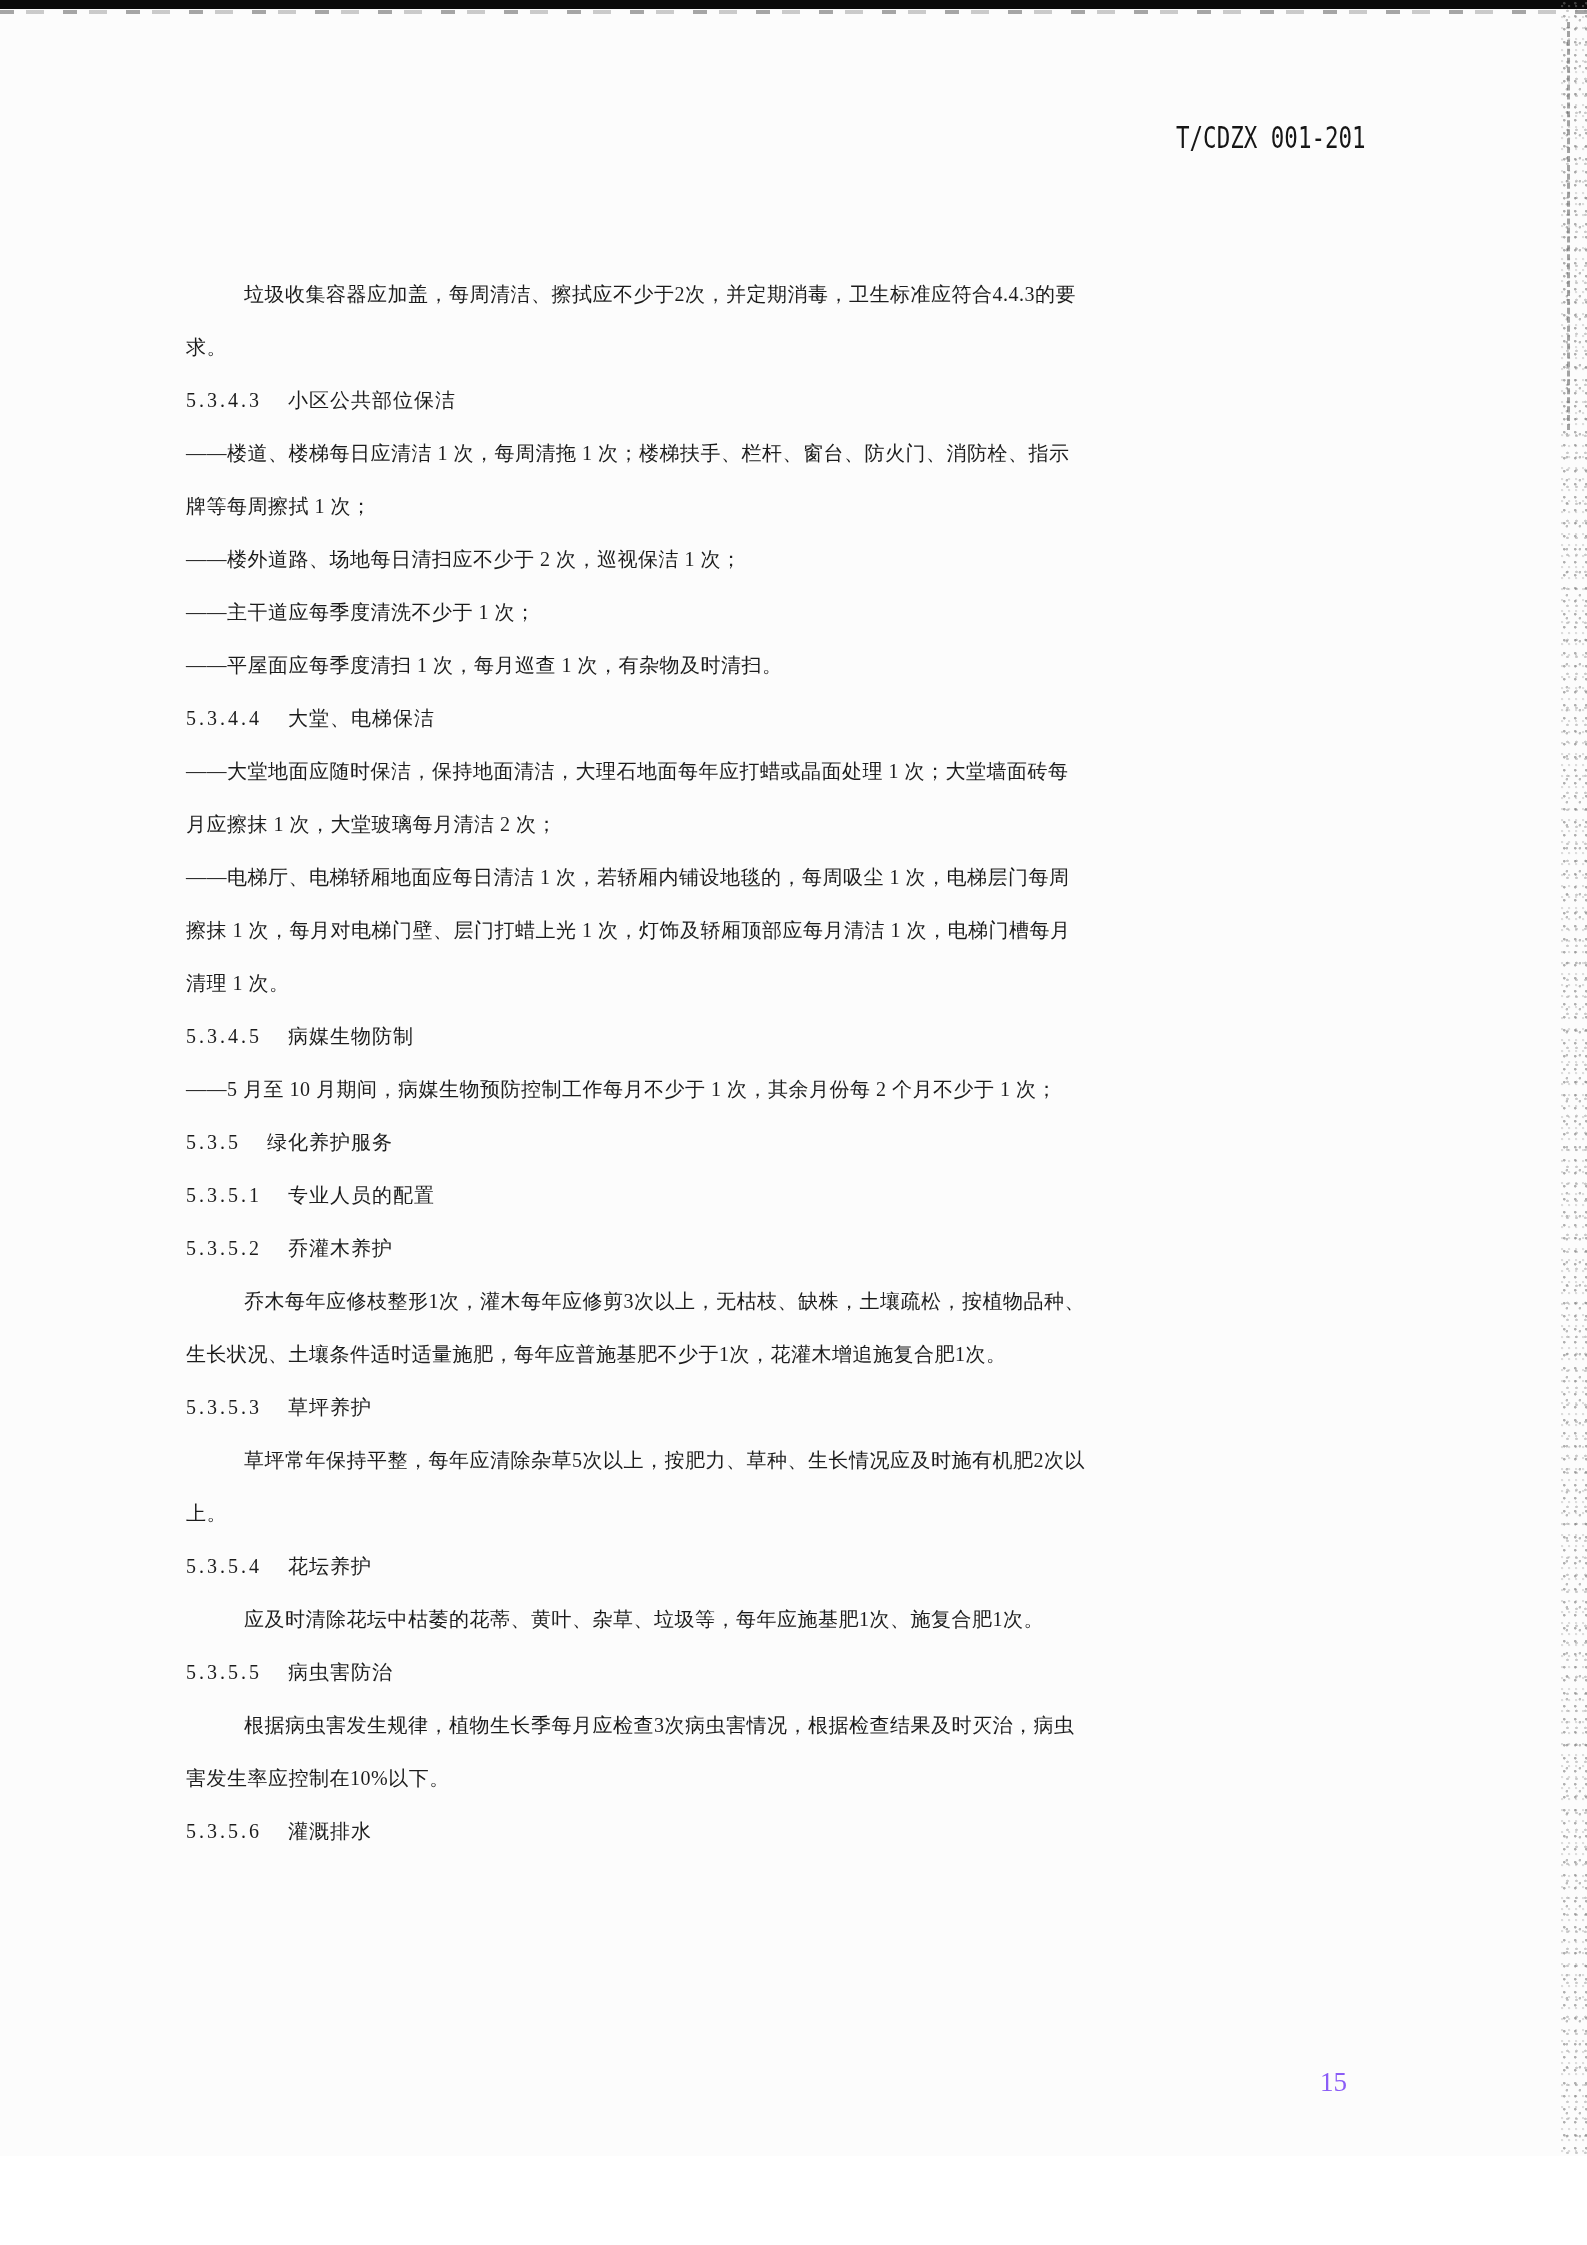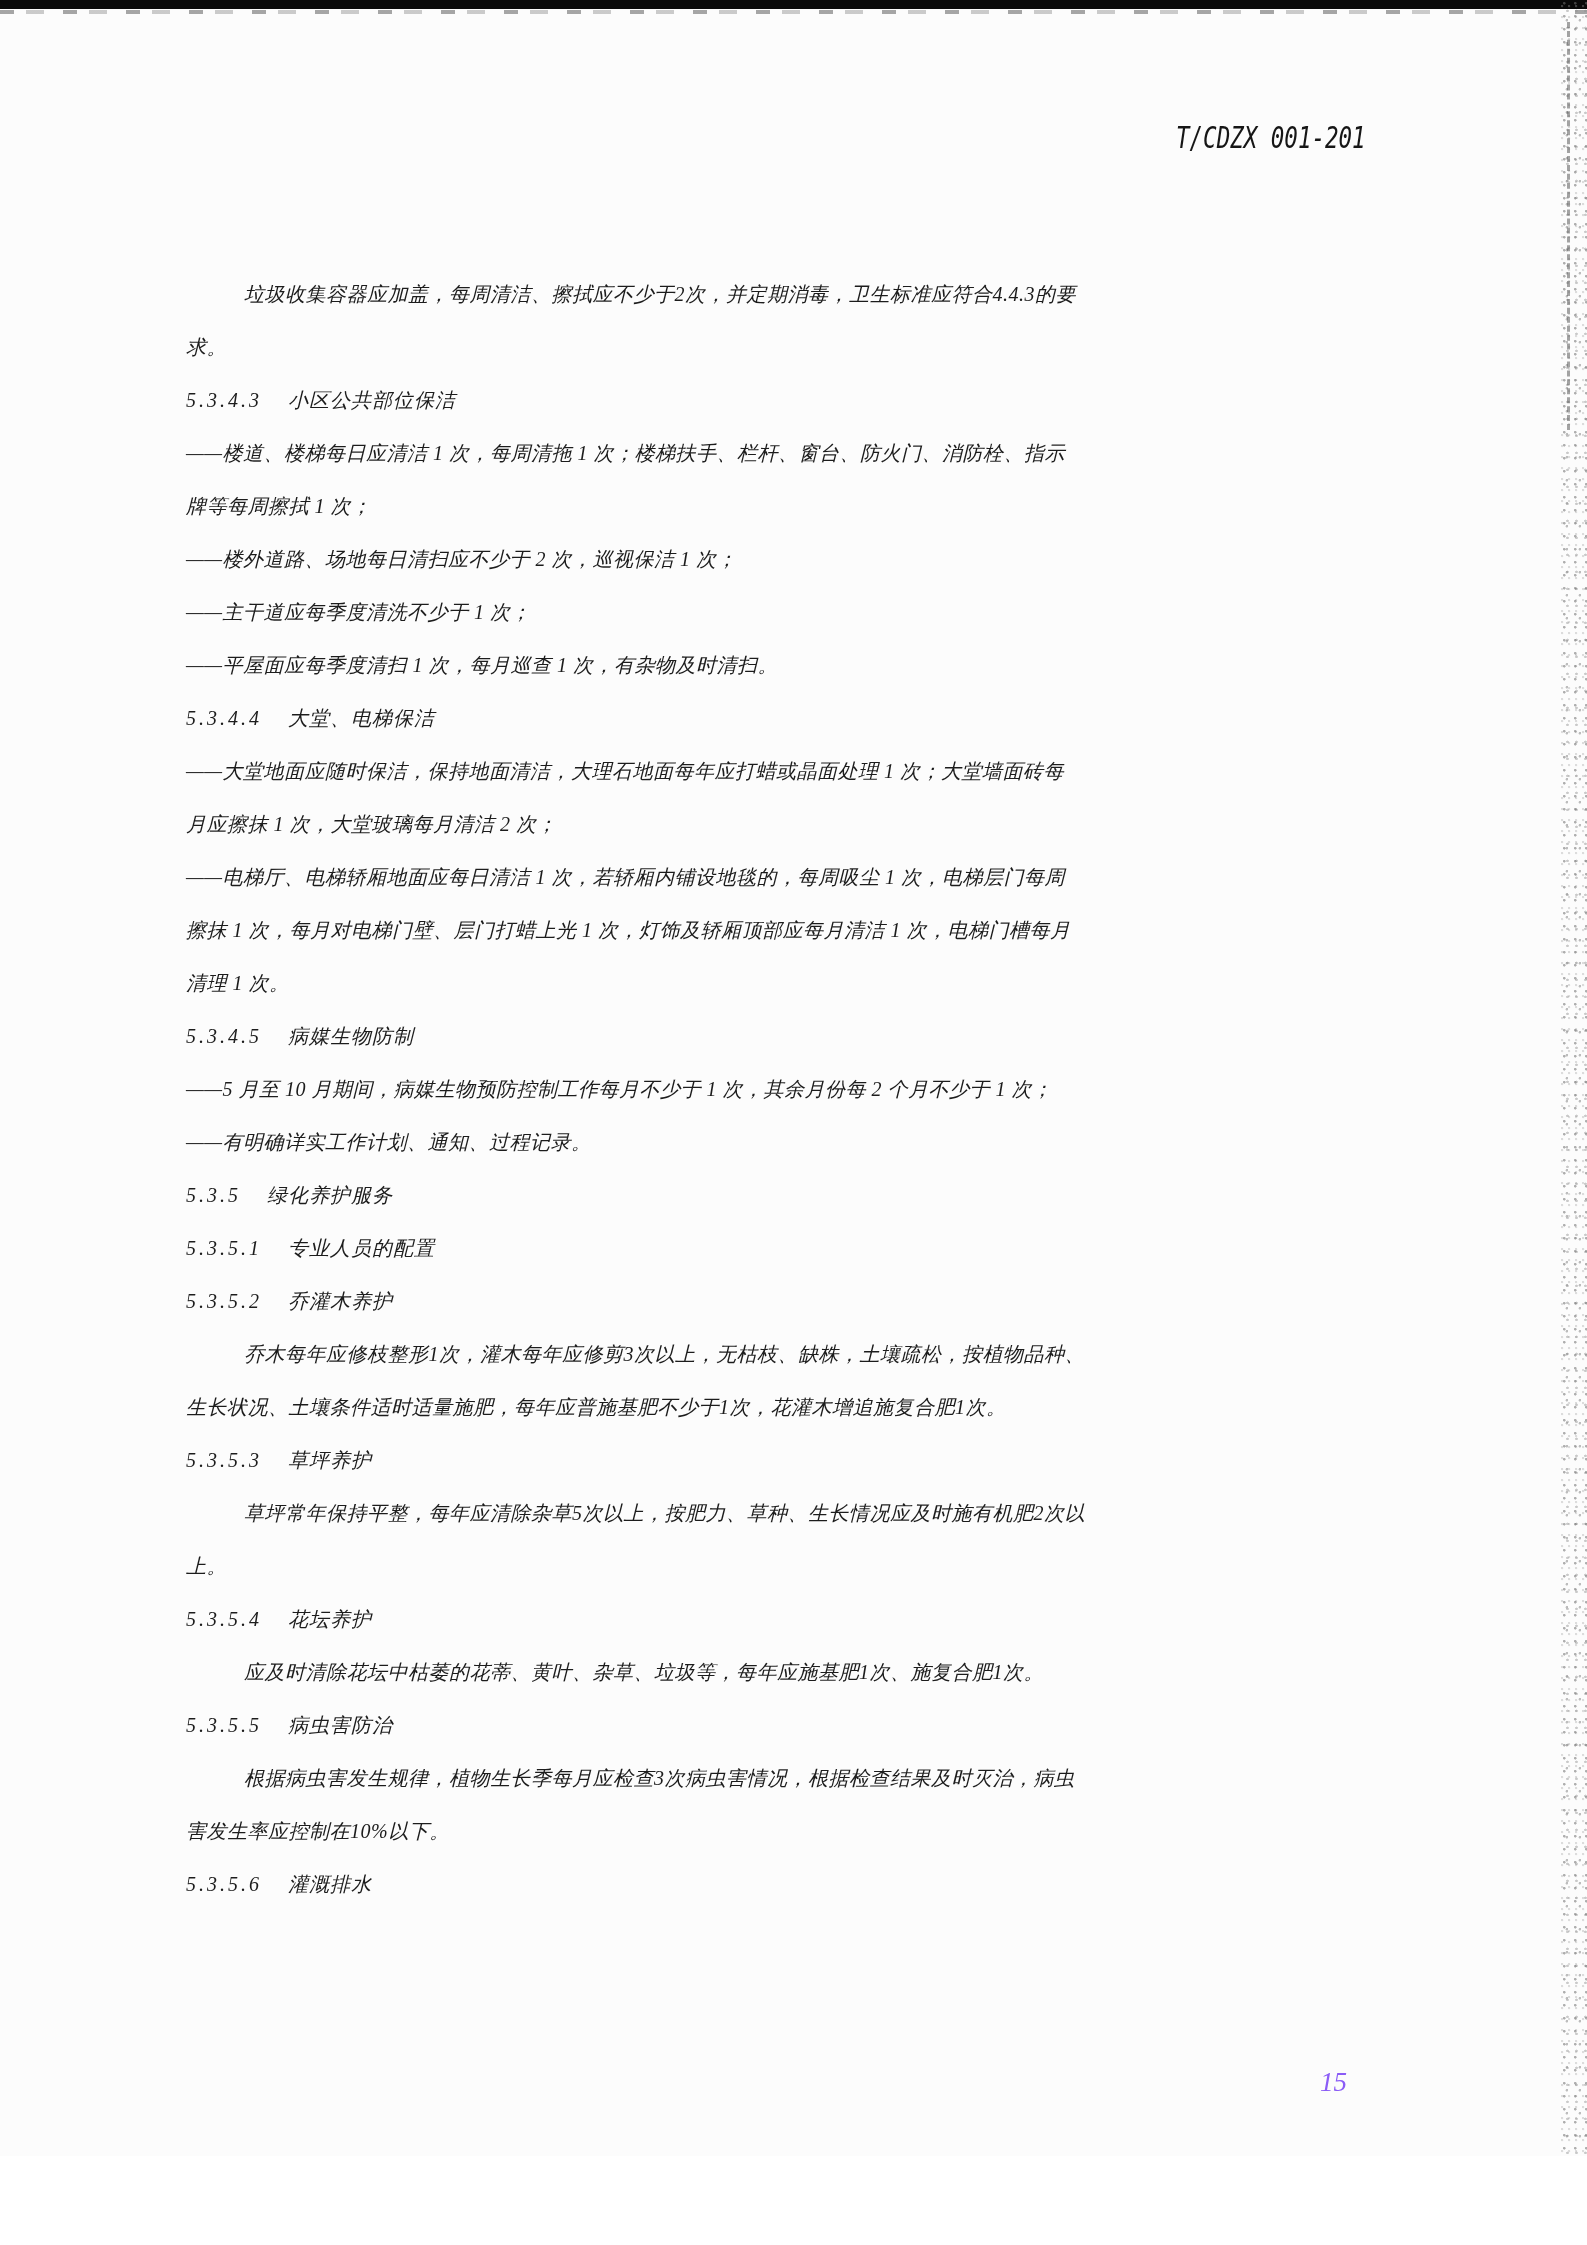--- a/index.html
+++ b/index.html
@@ -2,21 +2,21 @@
 <html style="--paper: #fcfcfc; --ink: #1c1c1c; --edge: #0a0a0a; --noise: #8f8f8f;"><head>
 <meta charset="utf-8">
 <style>
   :root{
     --paper:#fcfcfc; --ink:#1c1c1c; --edge:#0a0a0a; --noise:#8f8f8f;
   }
   html,body{margin:0;padding:0;background:#ffffff;}
   .page{
     position:relative; width:1587px; height:2156px;
     background:var(--paper); overflow:hidden;
-    font-family:"Liberation Serif", serif; color:var(--ink);font-style:italic;
+    font-family:"Liberation Serif", serif; color:var(--ink);
   }
   
   .scan-top{
     position:absolute; top:0; left:0; width:100%; height:9px;
     background:var(--edge);
   }
   .scan-top::after{
     content:""; position:absolute; top:10px; left:0; width:100%; height:4px;
     background:repeating-linear-gradient(90deg,
       rgba(60,60,60,.45) 0 14px, transparent 14px 26px,
@@ -82,21 +82,20 @@
       <div class="line">——主干道应每季度清洗不少于 1 次；</div>
       <div class="line">——平屋面应每季度清扫 1 次，每月巡查 1 次，有杂物及时清扫。</div>
       <div class="line heading"><span class="num">5.3.4.4</span><span class="title">大堂、电梯保洁</span></div>
       <div class="line">——大堂地面应随时保洁，保持地面清洁，大理石地面每年应打蜡或晶面处理 1 次；大堂墙面砖每</div>
       <div class="line">月应擦抹 1 次，大堂玻璃每月清洁 2 次；</div>
       <div class="line">——电梯厅、电梯轿厢地面应每日清洁 1 次，若轿厢内铺设地毯的，每周吸尘 1 次，电梯层门每周</div>
       <div class="line">擦抹 1 次，每月对电梯门壁、层门打蜡上光 1 次，灯饰及轿厢顶部应每月清洁 1 次，电梯门槽每月</div>
       <div class="line">清理 1 次。</div>
       <div class="line heading"><span class="num">5.3.4.5</span><span class="title">病媒生物防制</span></div>
       <div class="line">——5 月至 10 月期间，病媒生物预防控制工作每月不少于 1 次，其余月份每 2 个月不少于 1 次；</div>
-      <div class="line">——有明确详实工作计划、通知、过程记录。</div>
       <div class="line heading"><span class="num">5.3.5</span><span class="title">绿化养护服务</span></div>
       <div class="line heading"><span class="num">5.3.5.1</span><span class="title">专业人员的配置</span></div>
       <div class="line heading"><span class="num">5.3.5.2</span><span class="title">乔灌木养护</span></div>
       <div class="line indent">乔木每年应修枝整形1次，灌木每年应修剪3次以上，无枯枝、缺株，土壤疏松，按植物品种、</div>
       <div class="line">生长状况、土壤条件适时适量施肥，每年应普施基肥不少于1次，花灌木增追施复合肥1次。</div>
       <div class="line heading"><span class="num">5.3.5.3</span><span class="title">草坪养护</span></div>
       <div class="line indent">草坪常年保持平整，每年应清除杂草5次以上，按肥力、草种、生长情况应及时施有机肥2次以</div>
       <div class="line">上。</div>
       <div class="line heading"><span class="num">5.3.5.4</span><span class="title">花坛养护</span></div>
       <div class="line indent">应及时清除花坛中枯萎的花蒂、黄叶、杂草、垃圾等，每年应施基肥1次、施复合肥1次。</div>

